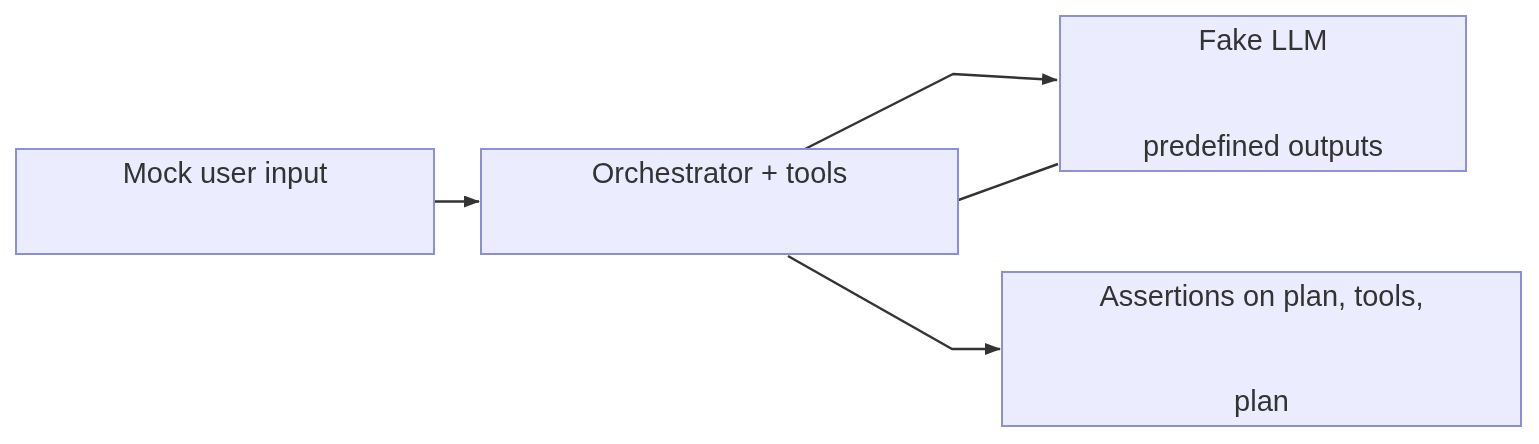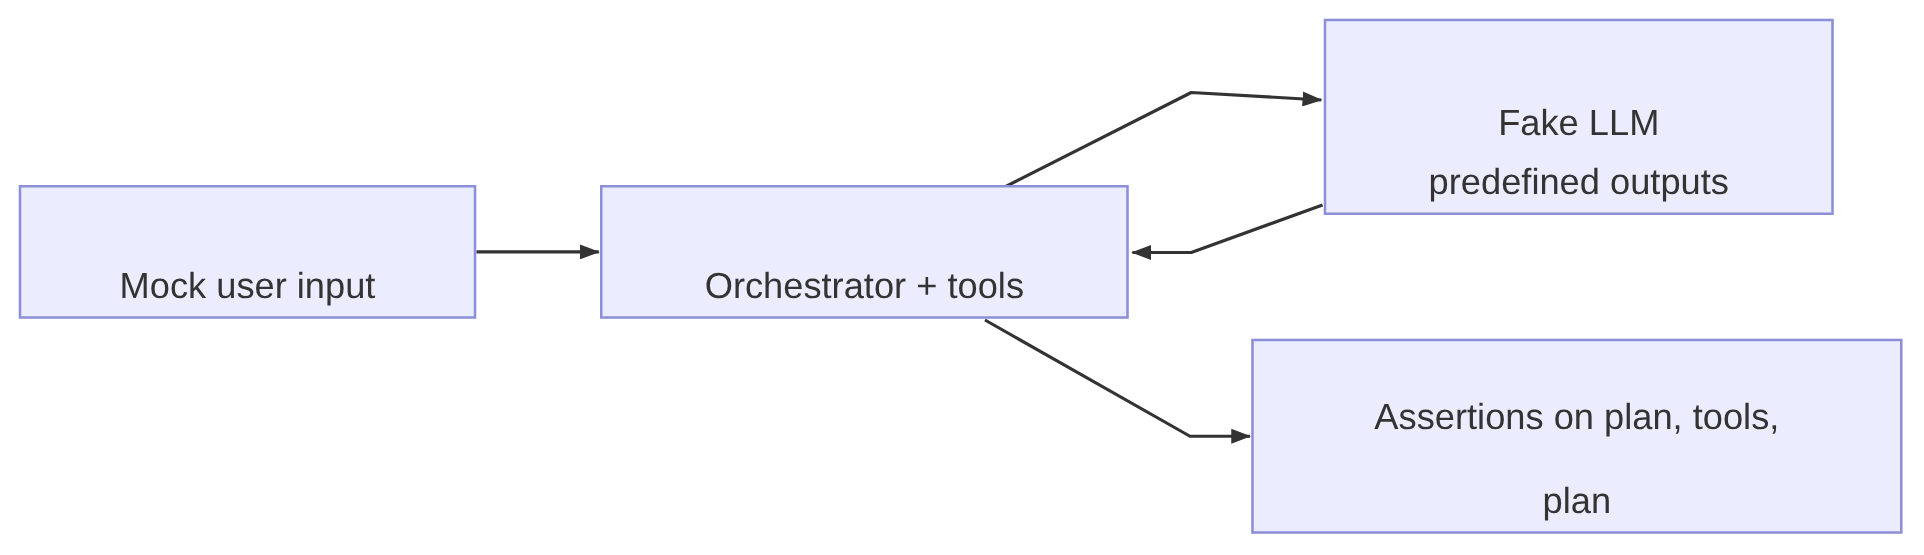--- a/index.html
+++ b/index.html
@@ -23,28 +23,28 @@
     height: 444px;
   }
   .node {
     position: absolute;
     box-sizing: border-box;
     background: var(--node-fill, #ECECFF);
     border: 2.5px solid var(--node-border, #8C8FD8);
     display: flex;
     flex-direction: column;
     align-items: center;
-    justify-content: flex-end;
+    justify-content: space-between;
     text-align: center;
     font-size: 29px;
     line-height: 47px;
     color: var(--text, #333333);
   }
-  .node-mock         { left: 15px;   top: 148px; width: 366px; height: 107px; }
-  .node-orchestrator { left: 480px;  top: 148px; width: 423px; height: 107px; }
+  .node-mock         { left: 15px;   top: 148px; width: 420px; height: 107px; }
+  .node-orchestrator { left: 480px;  top: 148px; width: 479px; height: 107px; }
   .node-fake-llm     { left: 1059px; top: 15px;  width: 408px; height: 157px; }
   .node-assertions   { left: 1001px; top: 271px; width: 521px; height: 156px; gap: 20px; }
   .edge {
     fill: none;
     stroke: var(--edge, #333333);
     stroke-width: 2.5;
     stroke-linejoin: round;
   }
 </style>
 </head>

